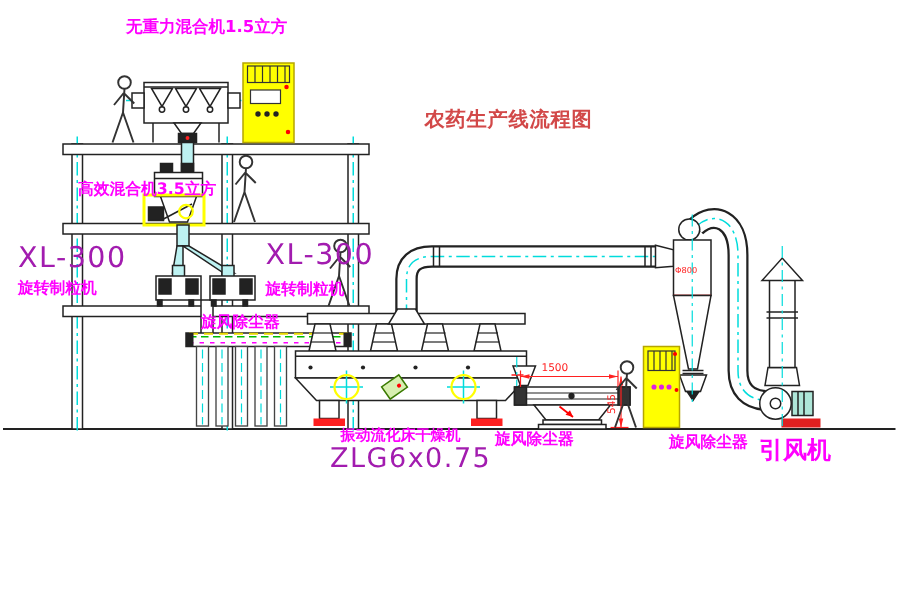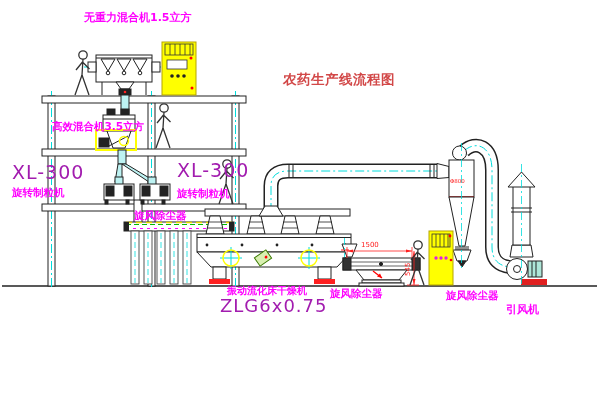--- a/index.html
+++ b/index.html
@@ -299,19 +299,19 @@
 <div class="lbl magenta" style="left:177px;top:188px;font-size:10.5px;">旋转制粒机</div>
 
 <div class="lbl magenta" style="left:134px;top:210px;font-size:10.5px;">旋风除尘器</div>
 
 <div class="lbl magenta" style="left:227px;top:286px;font-size:10px;">振动流化床干燥机</div>
 <div class="lbl model" style="left:220px;top:297px;font-size:18px;">ZLG6x0.75</div>
 
 <div class="lbl magenta" style="left:330px;top:288px;font-size:10.5px;">旋风除尘器</div>
 
 <div class="lbl magenta" style="left:446px;top:290px;font-size:10.5px;">旋风除尘器</div>
-<div class="lbl magenta" style="left:506px;top:304px;font-size:11px;">引风机</div>
+<div class="lbl magenta" style="left:506px;top:292px;font-size:16px;">引风机</div>
 
 <div class="lbl red" style="left:361px;top:242px;font-size:7px;">1500</div>
 <div class="lbl red" style="left:405px;top:276px;font-size:7px;transform:rotate(-90deg);transform-origin:0 0;">545</div>
 <div class="lbl red" style="left:450px;top:179px;font-size:5.5px;">Φ800</div>
 
 </div>
 
 </body></html>

